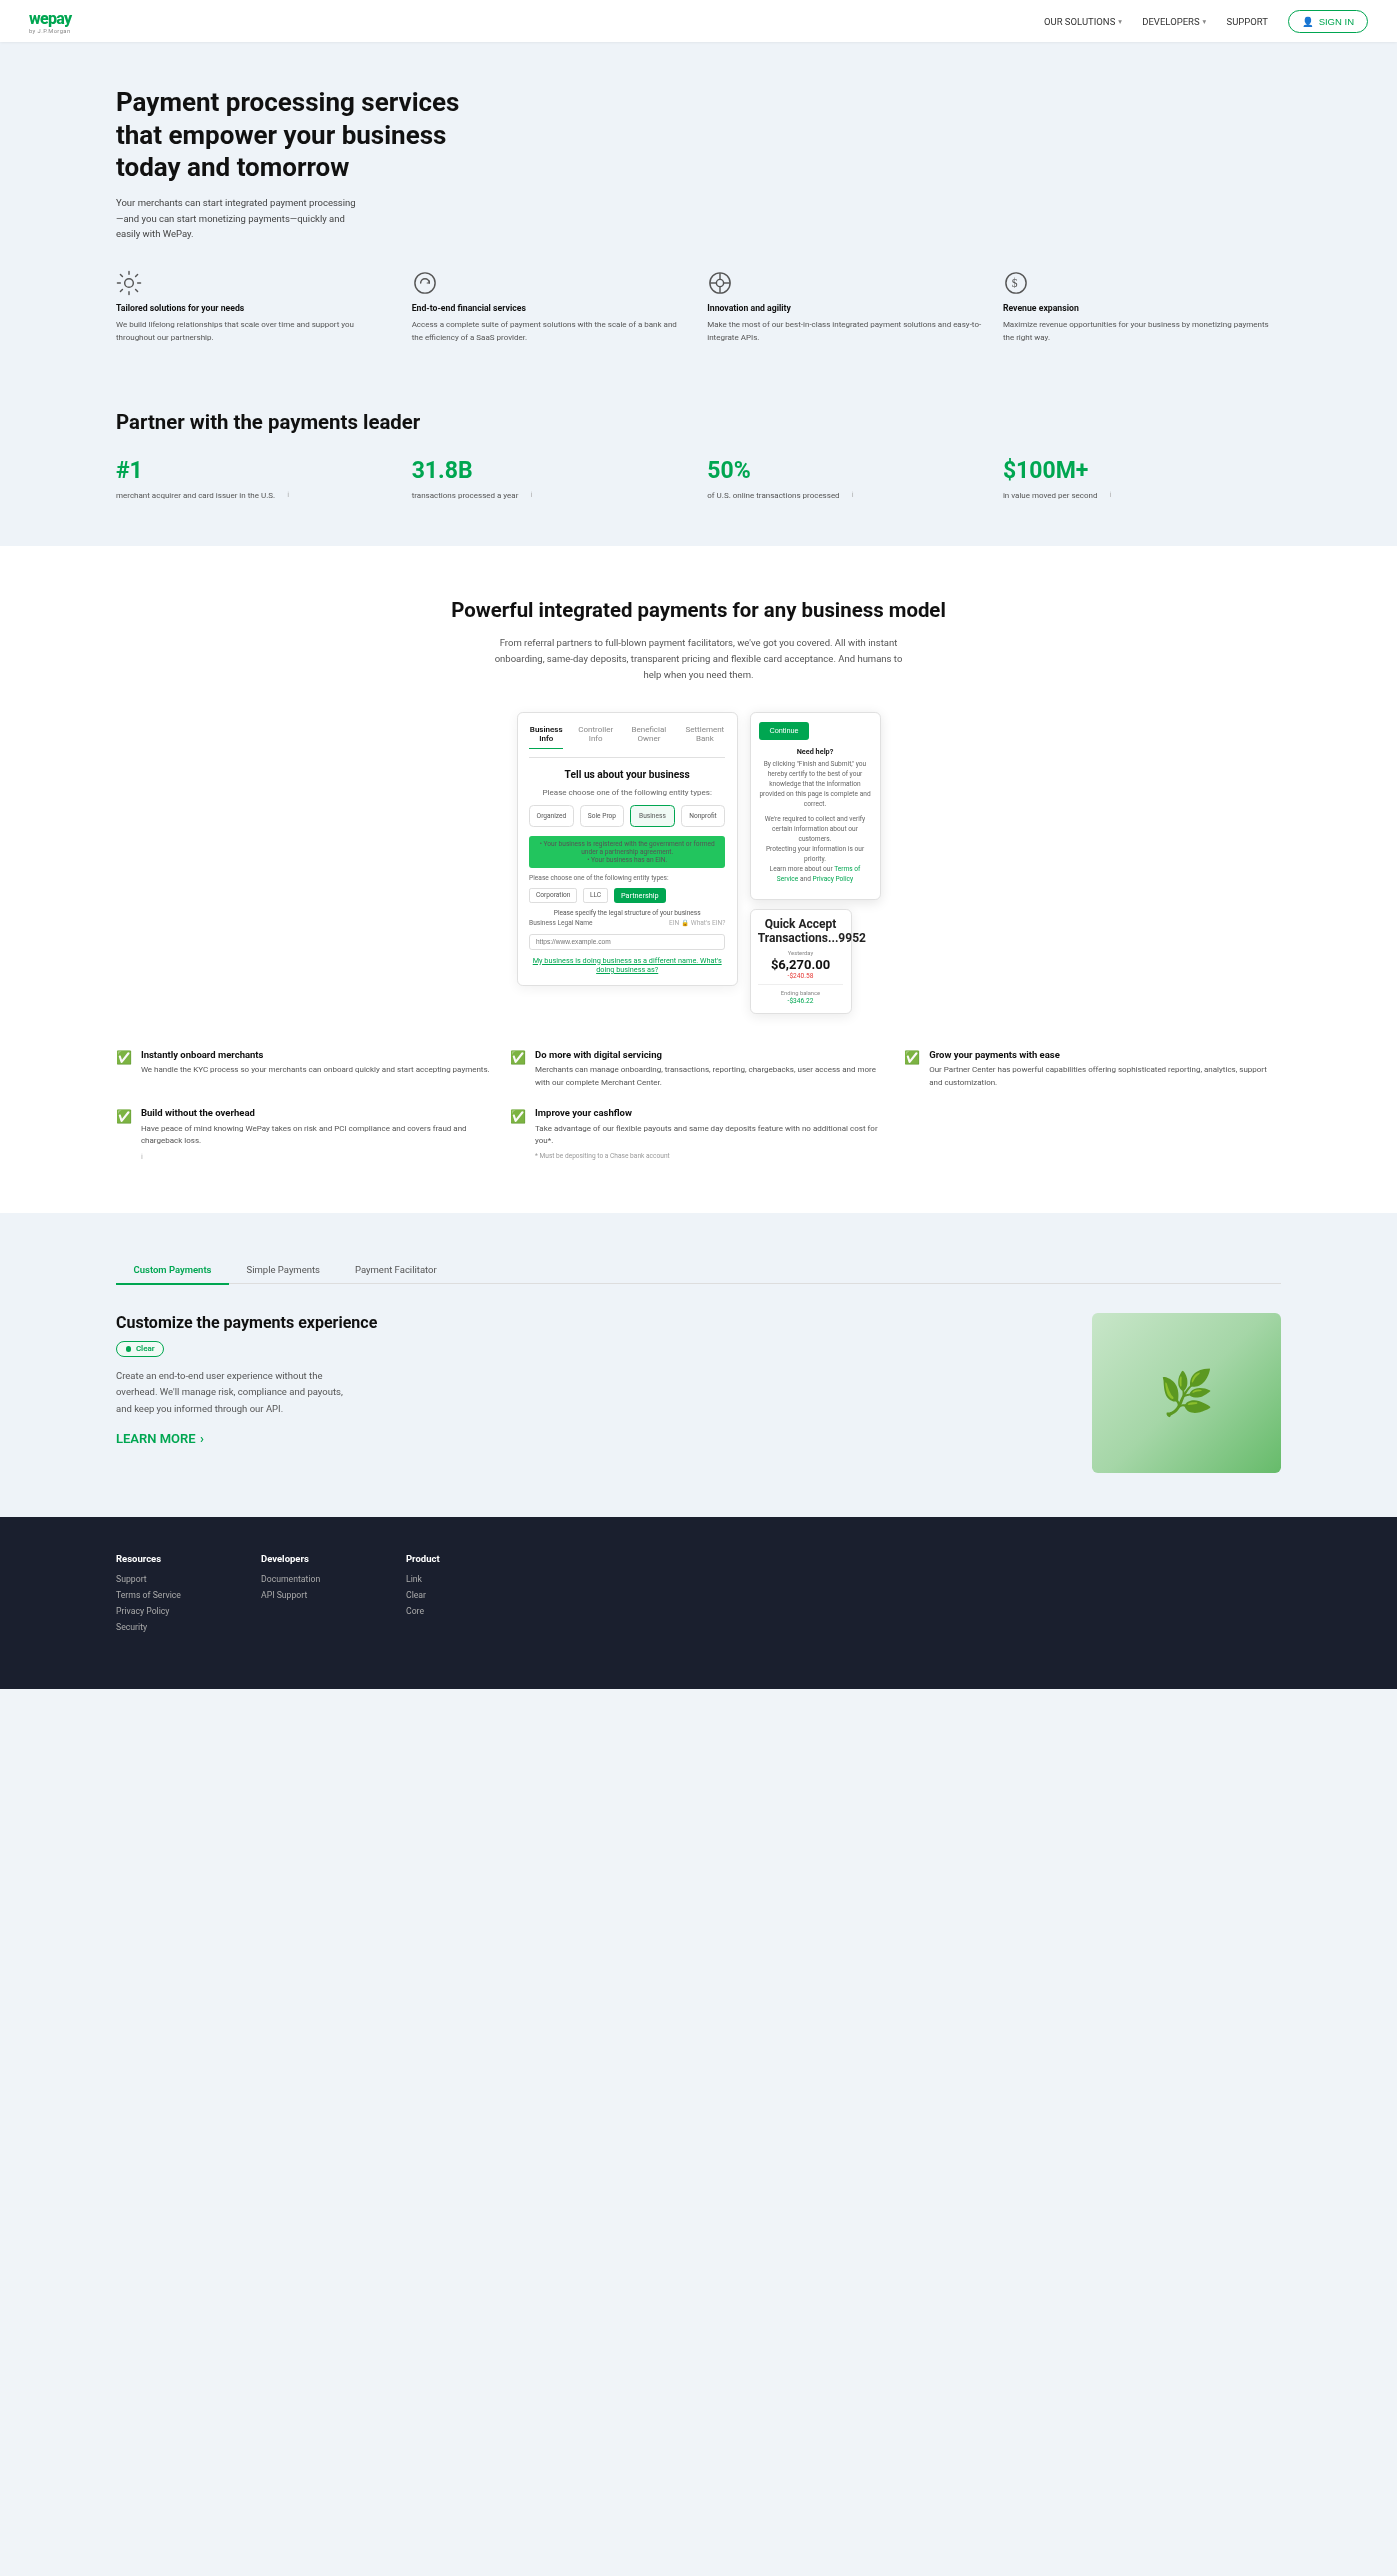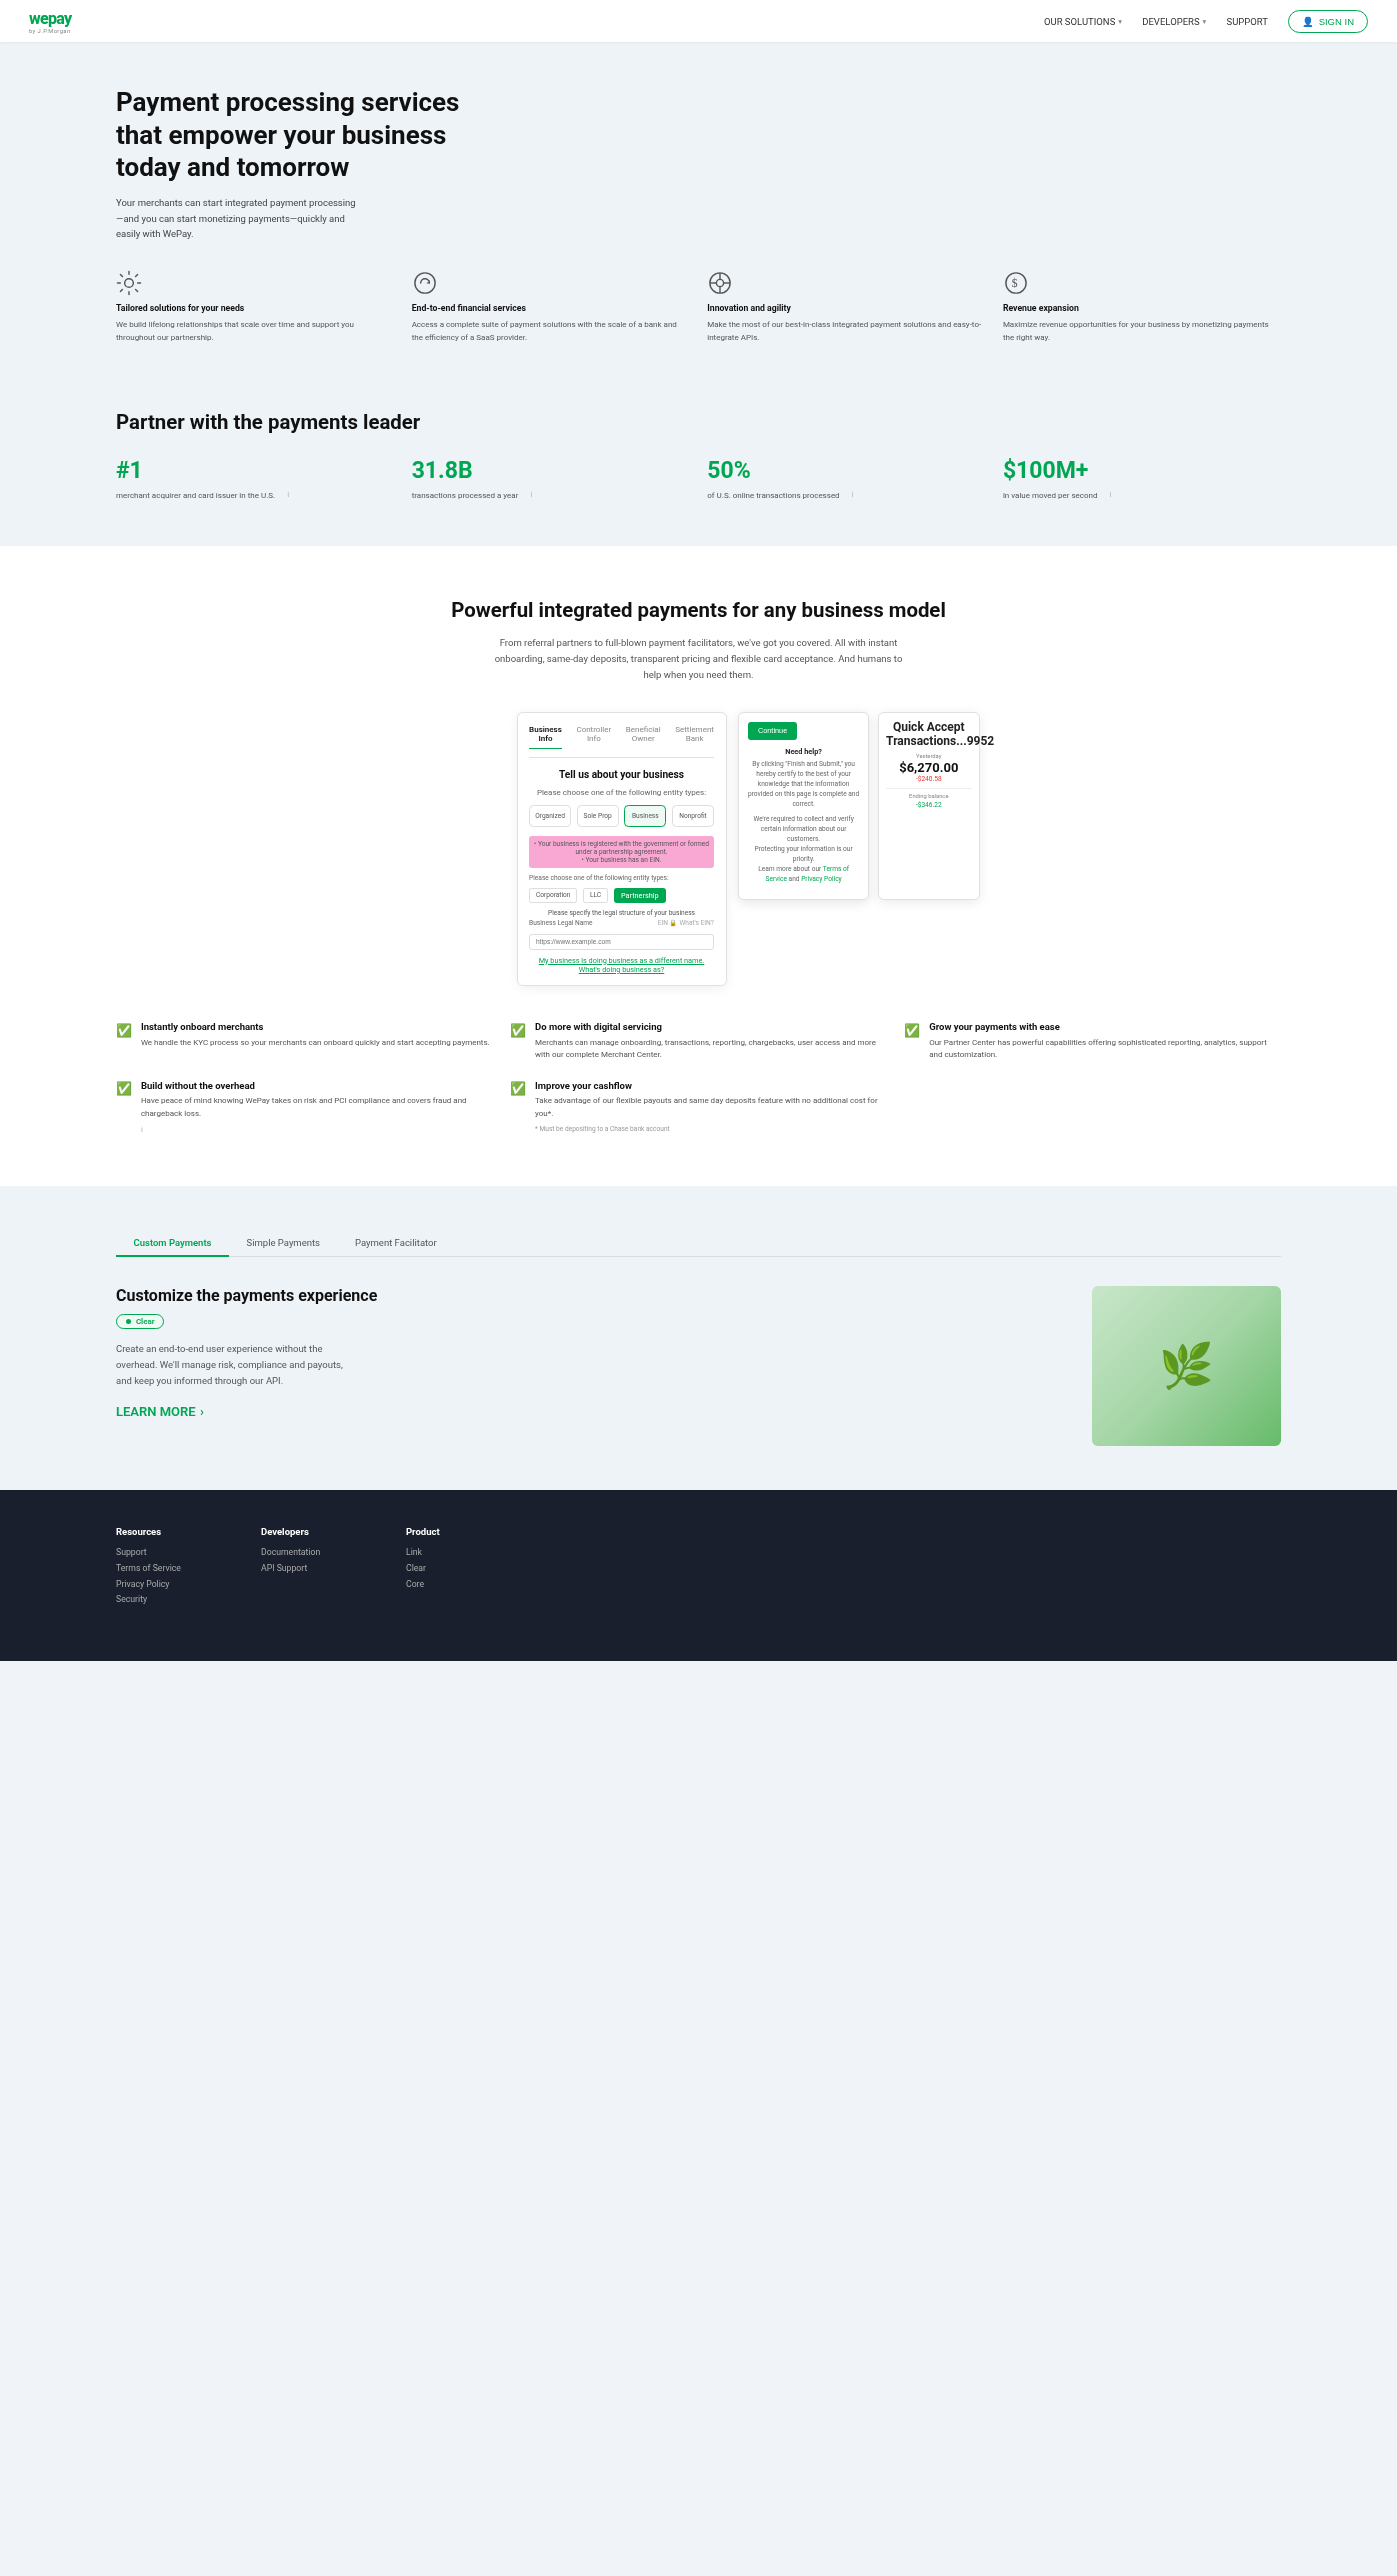--- a/index.html
+++ b/index.html
@@ -217,40 +217,40 @@
         <div class="dash-tab">Settlement Bank</div>
       </div>
       <div class="dash-title">Tell us about your business</div>
       <div class="dash-subtitle">Please choose one of the following entity types:</div>
       <div class="dash-options">
         <div class="dash-option">Organized</div>
         <div class="dash-option">Sole Prop</div>
         <div class="dash-option selected">Business</div>
         <div class="dash-option">Nonprofit</div>
       </div>
-      <div style="font-size:6.6px;color:#555;margin-bottom:5.8px;padding:4.4px;background:#f9a8d4;border-radius:2.9px;">
+      <div style="font-size:6.6px;color:#555;margin-bottom:5.8px;padding:4.4px;background:#22c55e;border-radius:2.9px;">
         • Your business is registered with the government or formed under a partnership agreement.<br>• Your business has an EIN.
       </div>
       <div class="dash-row">
         <div style="font-size:6.6px;color:#666;">Please choose one of the following entity types:</div>
       </div>
       <div class="dash-row">
         <div style="font-size:6.6px;border:0.7px solid #ddd;padding:2.2px 5.8px;border-radius:2.2px;color:#555;">Corporation</div>
         <div style="font-size:6.6px;border:0.7px solid #ddd;padding:2.2px 5.8px;border-radius:2.2px;color:#555;">LLC</div>
         <div class="dash-partnership">Partnership</div>
       </div>
       <div style="font-size:6.6px;color:#555;margin:5.8px 0 2.9px;">Please specify the legal structure of your business</div>
       <div class="dash-row">
         <div style="font-size:6.6px;color:#666;">Business Legal Name</div>
         <div style="font-size:6.6px;color:#aaa;margin-left:auto;">EIN 🔒 What's EIN?</div>
       </div>
       <input class="dash-field" placeholder="https://www.example.com" style="font-size: 6.6px;">
       <div class="dash-link">My business is doing business as a different name. What's doing business as?</div>
     </div>
-    <div style="display:flex;flex-direction:row;gap:8.7px;">
+    <div style="display:flex;flex-direction:column;gap:8.7px;">
       <div class="popup-panel">
         <button class="popup-continue">Continue</button>
         <div class="popup-heading">Need help?</div>
         <div class="popup-text">By clicking "Finish and Submit," you hereby certify to the best of your knowledge that the information provided on this page is complete and correct.</div>
         <div class="popup-text">We're required to collect and verify certain information about our customers.<br>Protecting your information is our priority.<br>Learn more about our <span style="color:#00a651;cursor:pointer;">Terms of Service</span> and <span style="color:#00a651;cursor:pointer;">Privacy Policy</span></div>
       </div>
       <div class="mobile-panel">
         <div style="font-size:12px;font-weight:700;margin-bottom:4.4px;">Quick Accept Transactions...9952</div>
         <div class="mobile-label">Yesterday</div>
         <div class="mobile-big">$6,270.00</div>

